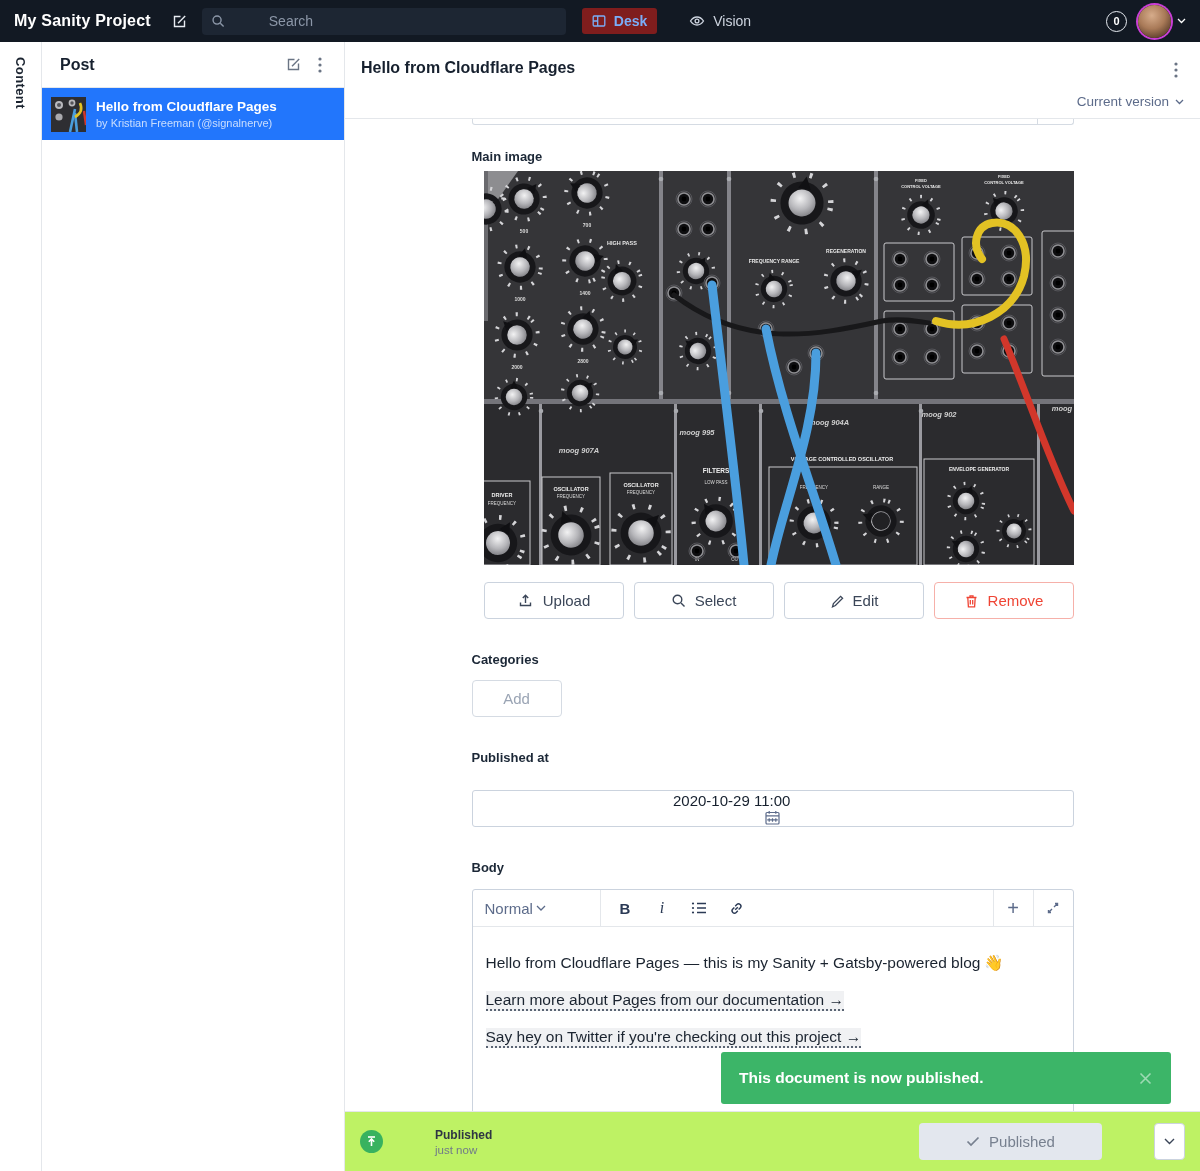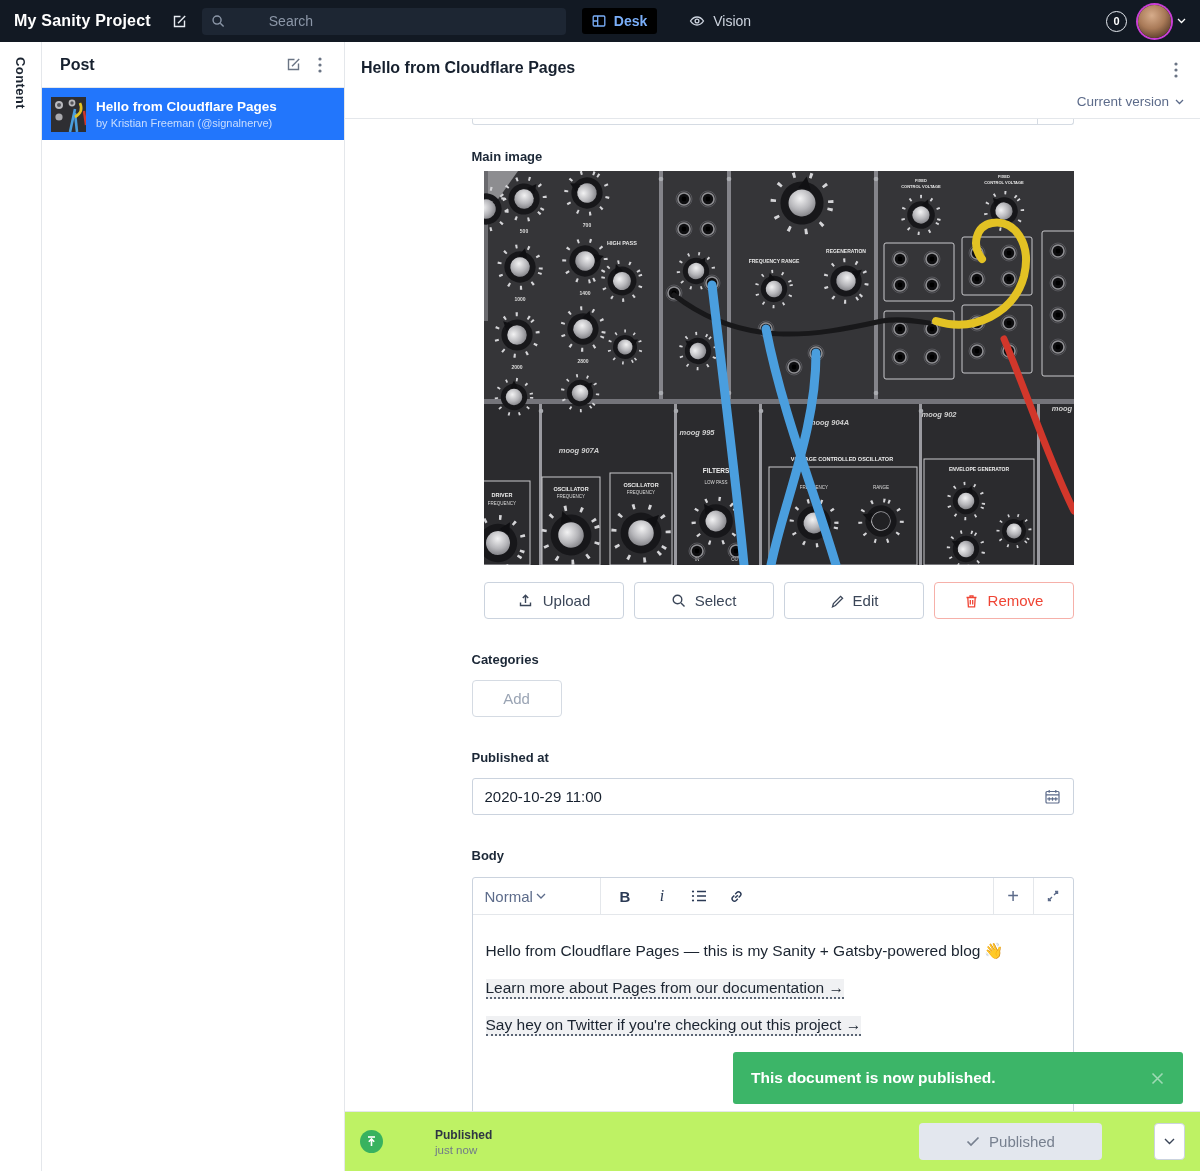--- a/index.html
+++ b/index.html
@@ -9,21 +9,21 @@
   
   .navbar { height:42px; background:#121923; display:flex; align-items:center; padding:0 14px; }
   .project-title { color:#fff; font-size:16px; font-weight:700; letter-spacing:.2px; }
   .nav-icon-btn { margin-left:20px; display:flex; align-items:center; color:#e8ecf2; cursor:pointer; }
   .searchbar { margin-left:14px; width:364px; height:27px; background:#1d2633; border-radius:4px;
     display:flex; align-items:center; padding:0 9px; color:#8c97a8;gap:36px; }
   .searchbar input { background:transparent; border:none; outline:none; color:#cfd6e0;
     font-size:14px; margin-left:8px; width:300px; font-family:inherit; }
   .searchbar input::placeholder { color:#8c97a8; }
   .tab { display:flex; align-items:center; gap:8px; font-size:14px; padding:5px 10px; border-radius:3px; cursor:pointer; }
-  .tab-desk { margin-left:16px; background:#000000; color:#7aaef8; font-weight:600; }
+  .tab-desk { margin-left:16px; background:#7f1d1d; color:#7aaef8; font-weight:600; }
   .tab-vision { margin-left:22px; color:#cdd4df; }
   .nav-spacer { flex:1; }
   .badge { width:21px; height:21px; border:1.5px solid #e8ecf2; border-radius:50%; color:#fff;
     font-size:11px; font-weight:700; display:flex; align-items:center; justify-content:center; }
   .avatar { margin-left:11px; width:33px; height:33px; border-radius:50%;
     background:radial-gradient(circle at 42% 32%, #d6ac8b 0%, #a97a58 45%, #5d3f2c 80%, #3a2417 100%);
     box-shadow:0 0 0 2px #c93ed6; }
   .nav-chev { margin-left:6px; color:#fff; display:flex; }
 
   
@@ -62,22 +62,22 @@
   .img-block { margin-left:12px; }
   .synth { display:block; width:590px; height:394px; margin-top:7px; }
   .btn-row { display:flex; gap:10px; margin-top:17px; }
   .btn { flex:1; height:37px; border:1px solid #cbd3de; border-radius:4px; background:#fff;
     display:flex; align-items:center; justify-content:center; gap:9px; font-size:15px; color:#3b4658; cursor:pointer; }
   .btn-remove { color:#ef4434; border-color:#f6b0a9; }
 
   .add-btn { margin-top:13px; width:90px; height:37px; border:1px solid #d5dbe3; border-radius:4px;
     background:#fff; color:#9aa4b4; font-size:15px; display:flex; align-items:center; justify-content:center; cursor:pointer; }
 
-  .date-input { margin-top:13px; height:37px; border:1px solid #cbd3de; border-radius:3px;
-    display:flex; align-items:center; padding:0 12px; }
+  .date-input { margin-top:25px; height:37px; border:1px solid #cbd3de; border-radius:3px;
+    display:flex; align-items:center; padding:0 12px;flex-direction:column; }
   .date-input input { border:none; outline:none; font-size:15px; color:#16202e; flex:1; font-family:inherit; }
   .cal-icon { color:#5c6b8a; display:flex; cursor:pointer; }
 
   .editor { margin-top:14px; border:1px solid #cbd3de; border-radius:3px; height:400px; }
   .toolbar { height:37px; border-bottom:1px solid #e4e7eb; display:flex; align-items:stretch; }
   .style-select { width:128px; display:flex; align-items:center; padding:0 12px; color:#5c6b8a;
     font-size:15px; border-right:1px solid #e4e7eb; cursor:pointer; }
   .style-select span { flex:1; }
   .fmt-group { display:flex; align-items:center; padding-left:6px; }
   .fmt-btn { width:37px; height:100%; display:flex; align-items:center; justify-content:center;
@@ -86,21 +86,21 @@
   .fmt-italic { font-family:"Liberation Serif", serif; font-style:italic; font-size:16px; }
   .tb-right { margin-left:auto; display:flex; }
   .tb-btn { width:40px; border-left:1px solid #e4e7eb; display:flex; align-items:center; justify-content:center;
     color:#5c6b8a; cursor:pointer; }
   .plus-glyph { font-size:20px; font-weight:400; }
   .editor-body { padding:25px 13px; font-size:15.5px; color:#1b2430; line-height:22px; }
   .editor-body p { margin:0 0 15px; }
   .body-link { background:#f0f1f3; border-bottom:2px dotted #5a6473; padding-bottom:1px; cursor:pointer; }
 
   
-  .toast { position:absolute; right:17px; bottom:67px; width:450px; height:52px; background:#3cb568;
+  .toast { position:absolute; right:29px; bottom:67px; width:450px; height:52px; background:#3cb568;
     border-radius:3px; display:flex; align-items:center; padding:0 18px; z-index:5; }
   .toast-msg { color:#fff; font-size:15.5px; font-weight:600; }
   .toast-close { margin-left:auto; color:rgba(255,255,255,.5); display:flex; cursor:pointer; }
 
   
   .doc-footer { height:60px; border-top:1px solid #e4e7eb; display:flex; align-items:center;
     padding:12px 15px; background:#bef264; margin-top:auto;gap:43px; }
   .pub-icon { width:23px; height:23px; border-radius:50%; background:#38b25f; display:flex;
     align-items:center; justify-content:center; color:#fff; flex:none; }
   .pub-texts { margin-left:9px; }

